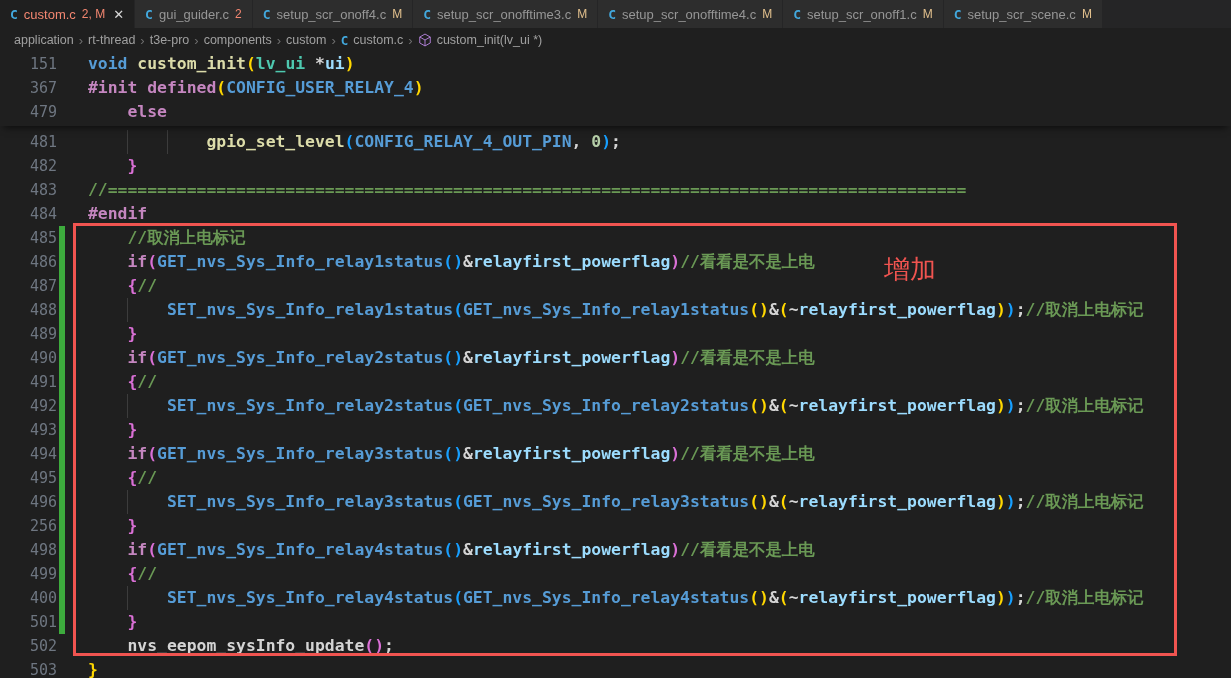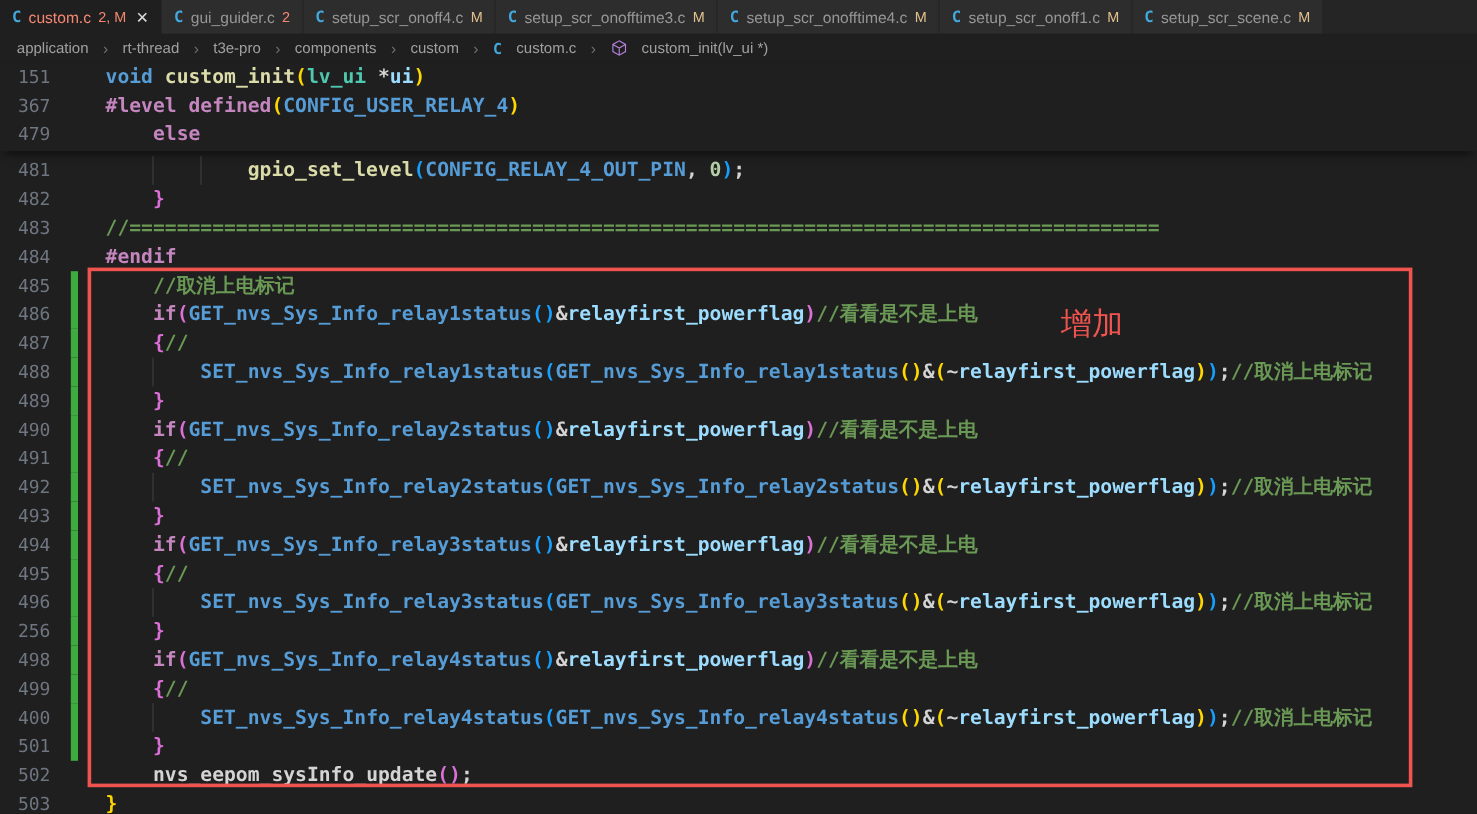--- a/index.html
+++ b/index.html
@@ -13,32 +13,32 @@
   .tab.active { background:#1f1f1f; }
   .tab .cicon { color:#42a8dd; font-weight:bold; font-size:13px; font-family:"DejaVu Sans Mono",monospace; }
   .tab .deco { font-size:12px; }
   .deco-error { color:#f48771; }
   .deco-modified { color:#e2c08d; }
   .tab .close { color:#d8d8d8; font-size:13px; margin-left:2px; }
   .tab.active .label { color:#f48771; }
   .tab-rest { flex:1; background:#252526; }
   
   .breadcrumbs { display:flex; align-items:center; height:24px; background:#1f1f1f;
-    padding-left:14px; font-size:12.5px; color:#a0a0a0; gap:12px; }
+    padding-left:14px; font-size:12.5px; color:#a0a0a0; gap:5px; }
   .crumb { cursor:pointer; }
   .crumb-sep { color:#6f6f6f; font-size:13px; }
   .bc-cicon { color:#42a8dd; font-weight:bold; font-family:"DejaVu Sans Mono",monospace; font-size:12.5px; }
   .bc-symicon { display:inline-flex; width:14px; height:14px; }
   
   .editor { position:relative; width:1231px; height:626px; background:#1f1f1f;
     font-family:"DejaVu Sans Mono","DejaVu Sans",monospace; }
   .sticky { position:absolute; left:0; top:0; right:0; height:74px; background:#1f1f1f;
     box-shadow:0 6px 7px -4px rgba(0,0,0,0.55); z-index:5; }
   .row { position:relative; height:24px; }
-  .row .ln { position:absolute; left:0; top:0; width:57px; text-align:center;
+  .row .ln { position:absolute; left:0; top:0; width:57px; text-align:right;
     color:#6e7681; font-size:15px; line-height:24px; }
   .row .addbar { position:absolute; left:59px; top:0; bottom:0; width:6px; background:#3dab3d; }
   .row .code { position:absolute; left:88px; top:0; white-space:pre; font-size:16.4px;
     line-height:24px; color:#d4d4d4;font-weight:bold; }
   .row .guide { position:absolute; top:0; bottom:0; width:1px; background:#3c3c3c; }
   .lines { position:absolute; left:0; top:78px; right:0; }
   
   .pl{color:#d4d4d4} .kw{color:#569cd6} .fn{color:#dcdcaa} .ty{color:#4ec9b0}
   .va{color:#9cdcfe} .ma{color:#569cd6} .pk{color:#c586c0} .cm{color:#6a9955}
   .nu{color:#b5cea8} .b1{color:#ffd700} .b2{color:#da70d6} .b3{color:#179fff}
@@ -231,21 +231,21 @@
         <div class="code"><span class="b1">}</span></div>
       </div>
     </div>
   <div class="sticky" id="sticky">
       <div class="row">
         <div class="ln">151</div>
         <div class="code"><span class="kw">void</span><span class="pl"> </span><span class="fn">custom_init</span><span class="b1">(</span><span class="ty">lv_ui</span><span class="pl"> </span><span class="pl">*</span><span class="va">ui</span><span class="b1">)</span></div>
       </div>
       <div class="row">
         <div class="ln">367</div>
-        <div class="code"><span class="pk">#level</span><span class="pl"> </span><span class="pk">defined</span><span class="b1">(</span><span class="ma">CONFIG_USER_RELAY_4</span><span class="b1">)</span></div>
+        <div class="code"><span class="pk">#init</span><span class="pl"> </span><span class="pk">defined</span><span class="b1">(</span><span class="ma">CONFIG_USER_RELAY_4</span><span class="b1">)</span></div>
       </div>
       <div class="row">
         <div class="ln">479</div>
         <div class="code"><span class="pl">    </span><span class="pk">else</span></div>
       </div>
     </div>
   <div class="redbox"></div>
   <div class="zengjia">增加</div>
 </div>
 

